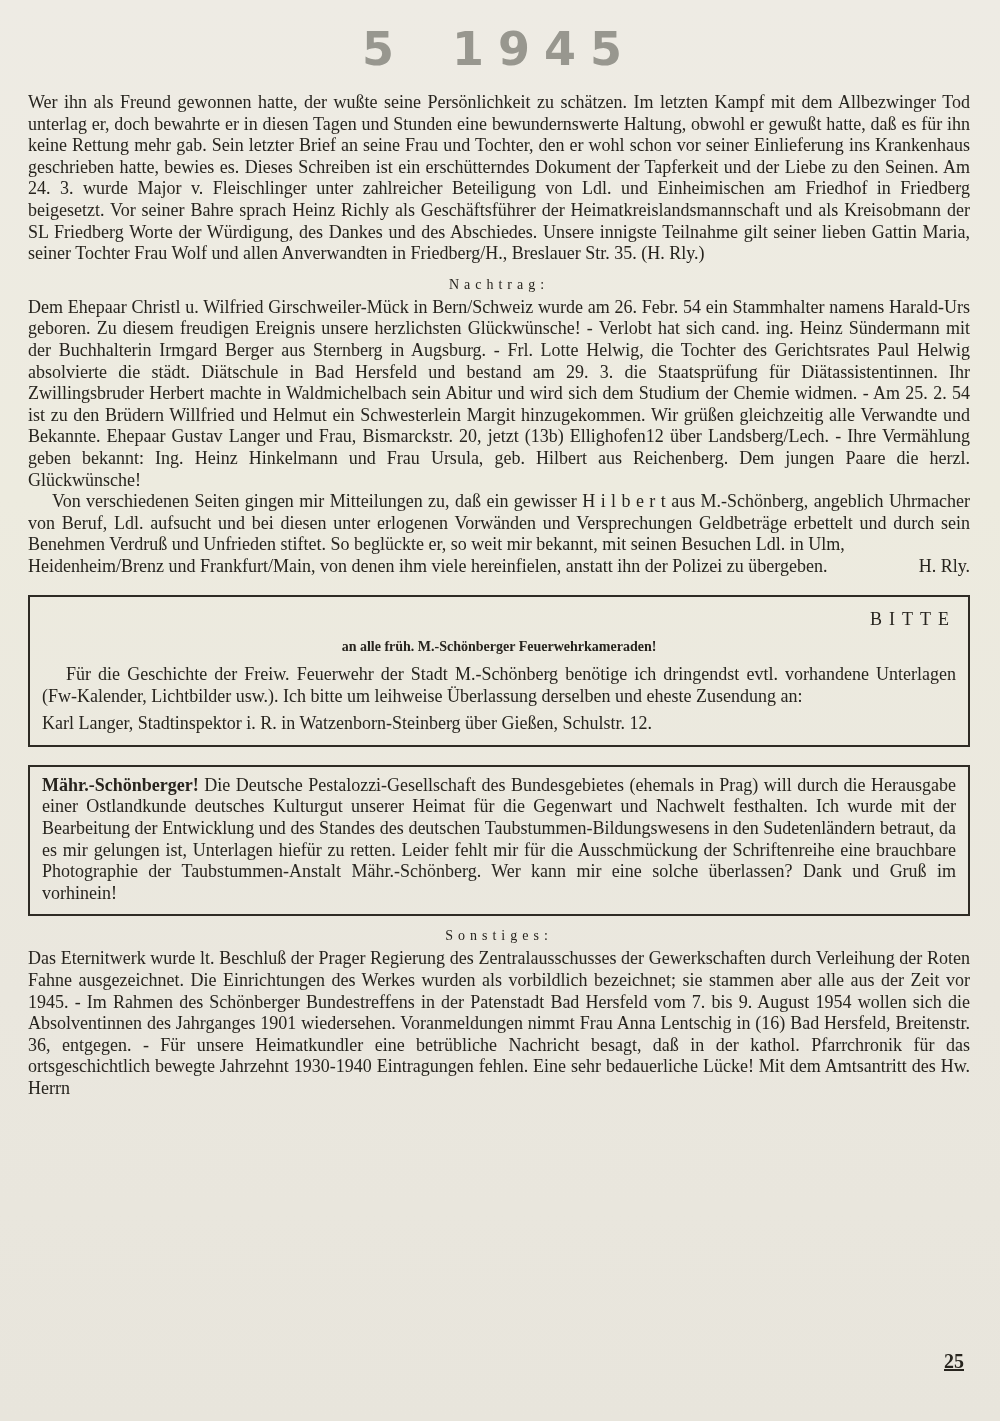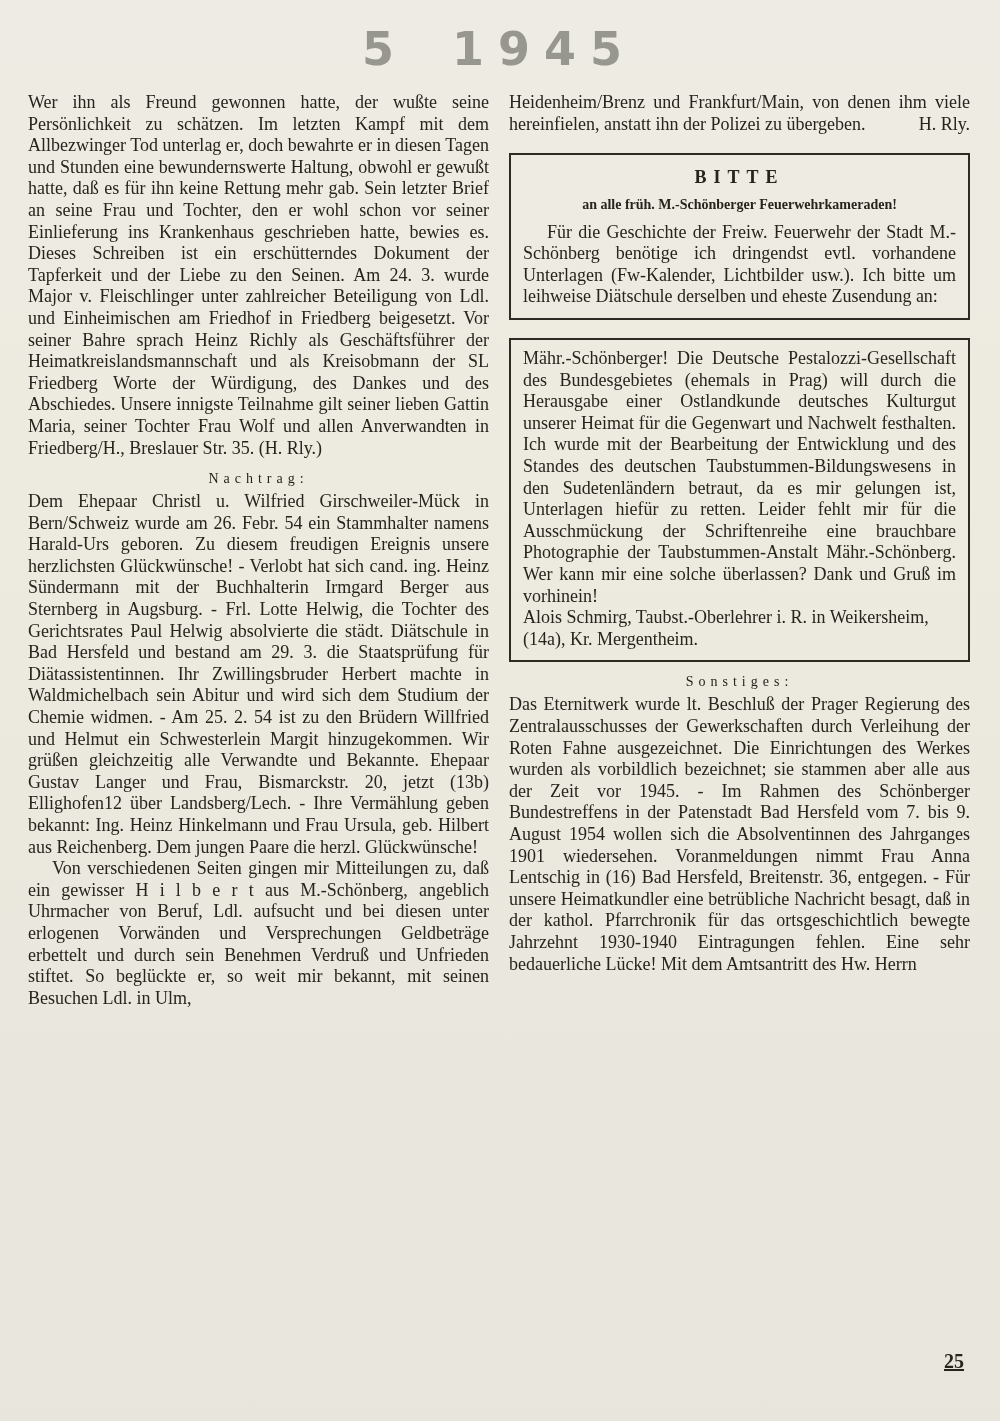--- a/index.html
+++ b/index.html
@@ -25,21 +25,21 @@
     height: 66px;
     font-family: "DejaVu Sans", sans-serif;
     font-weight: bold;
     font-size: 46px;
     color: #8d8c84;
     opacity: 0.88;
   }
   .stamp .year { letter-spacing: 14px; }
   .columns {
     display: grid;
-    grid-template-columns: 1fr 1fr;
+    grid-template-columns: 1fr;
     column-gap: 20px;
     margin-top: 4px;
   }
   p { margin: 0; }
   .body {
     font-size: 18px;
     line-height: 21.6px;
   }
   .just { text-align: justify; }
   .indent { text-indent: 24px; }
@@ -57,35 +57,35 @@
     margin: 16px 0 12px;
   }
   .sig { float: right; }
   .box {
     border: 2px solid #2e2b24;
     padding: 8px 12px 10px;
     margin-top: 18px;
     background: transparent;
   }
   .box-title {
-    text-align: center;
-    font-weight: bold;
+    text-align: right;
+    font-weight: normal;
     font-size: 18px;
     letter-spacing: 7px;
     margin: 4px 0 8px;
   }
   .box-subtitle {
     text-align: center;
     font-weight: bold;
     font-size: 14px;
     line-height: 1.25;
     margin: 0 0 8px;
   }
   .contact { margin-top: 6px; }
-  .lead { font-weight: normal; }
+  .lead { font-weight: bold; }
   .page-number {
     position: absolute;
     right: 36px;
     bottom: 48px;
     font-weight: bold;
     font-size: 20px;
     text-decoration: underline;
   }
 </style>
 </head>
@@ -106,26 +106,26 @@
       <p class="body just">Dem Ehepaar Christl u. Wilfried Girschweiler-Mück in Bern/Schweiz wurde am 26. Febr. 54 ein Stammhalter namens Harald-Urs geboren. Zu diesem freudigen Ereignis unsere herzlichsten Glückwünsche! - Verlobt hat sich cand. ing. Heinz Sündermann mit der Buchhalterin Irmgard Berger aus Sternberg in Augsburg. - Frl. Lotte Helwig, die Tochter des Gerichtsrates Paul Helwig absolvierte die städt. Diätschule in Bad Hersfeld und bestand am 29. 3. die Staatsprüfung für Diätassistentinnen. Ihr Zwillingsbruder Herbert machte in Waldmichelbach sein Abitur und wird sich dem Studium der Chemie widmen. - Am 25. 2. 54 ist zu den Brüdern Willfried und Helmut ein Schwesterlein Margit hinzugekommen. Wir grüßen gleichzeitig alle Verwandte und Bekannte. Ehepaar Gustav Langer und Frau, Bismarckstr. 20, jetzt (13b) Ellighofen12 über Landsberg/Lech. - Ihre Vermählung geben bekannt: Ing. Heinz Hinkelmann und Frau Ursula, geb. Hilbert aus Reichenberg. Dem jungen Paare die herzl. Glückwünsche!</p>
       <p class="body just indent">Von verschiedenen Seiten gingen mir Mitteilungen zu, daß ein gewisser H i l b e r t aus M.-Schönberg, angeblich Uhrmacher von Beruf, Ldl. aufsucht und bei diesen unter erlogenen Vorwänden und Versprechungen Geldbeträge erbettelt und durch sein Benehmen Verdruß und Unfrieden stiftet. So beglückte er, so weit mir bekannt, mit seinen Besuchen Ldl. in Ulm,</p>
     </div>
 
     <div class="col">
       <p class="body just"><span>Heidenheim/Brenz und Frankfurt/Main, von denen ihm viele hereinfielen, anstatt ihn der Polizei zu übergeben.</span> <span class="sig">H. Rly.</span></p>
 
       <div class="box">
         <p class="box-title">BITTE</p>
         <p class="box-subtitle">an alle früh. M.-Schönberger Feuerwehrkameraden!</p>
-        <p class="body just indent">Für die Geschichte der Freiw. Feuerwehr der Stadt M.-Schönberg benötige ich dringendst evtl. vorhandene Unterlagen (Fw-Kalender, Lichtbilder usw.). Ich bitte um leihweise Diätschule derselben und eheste Zusendung an:</p>
+        <p class="body just indent">Für die Geschichte der Freiw. Feuerwehr der Stadt M.-Schönberg benötige ich dringendst evtl. vorhandene Unterlagen (Fw-Kalender, Lichtbilder usw.). Ich bitte um leihweise Überlassung derselben und eheste Zusendung an:</p>
+        <p class="body just contact">Karl Langer, Stadtinspektor i. R. in Watzenborn-Steinberg über Gießen, Schulstr. 12.</p>
       </div>
 
       <div class="box">
         <p class="body just"><span class="lead">Mähr.-Schönberger!</span><span> Die Deutsche Pestalozzi-Gesellschaft des Bundesgebietes (ehemals in Prag) will durch die Herausgabe einer Ostlandkunde deutsches Kulturgut unserer Heimat für die Gegenwart und Nachwelt festhalten. Ich wurde mit der Bearbeitung der Entwicklung und des Standes des deutschen Taubstummen-Bildungswesens in den Sudetenländern betraut, da es mir gelungen ist, Unterlagen hiefür zu retten. Leider fehlt mir für die Ausschmückung der Schriftenreihe eine brauchbare Photographie der Taubstummen-Anstalt Mähr.-Schönberg. Wer kann mir eine solche überlassen? Dank und Gruß im vorhinein!</span></p>
-        <p class="body">Alois Schmirg, Taubst.-Oberlehrer i. R. in Weikersheim, (14a), Kr. Mergentheim.</p>
       </div>
 
       <p class="spaced-heading">Sonstiges:</p>
       <p class="body just">Das Eternitwerk wurde lt. Beschluß der Prager Regierung des Zentralausschusses der Gewerkschaften durch Verleihung der Roten Fahne ausgezeichnet. Die Einrichtungen des Werkes wurden als vorbildlich bezeichnet; sie stammen aber alle aus der Zeit vor 1945. - Im Rahmen des Schönberger Bundestreffens in der Patenstadt Bad Hersfeld vom 7. bis 9. August 1954 wollen sich die Absolventinnen des Jahrganges 1901 wiedersehen. Voranmeldungen nimmt Frau Anna Lentschig in (16) Bad Hersfeld, Breitenstr. 36, entgegen. - Für unsere Heimatkundler eine betrübliche Nachricht besagt, daß in der kathol. Pfarrchronik für das ortsgeschichtlich bewegte Jahrzehnt 1930-1940 Eintragungen fehlen. Eine sehr bedauerliche Lücke! Mit dem Amtsantritt des Hw. Herrn</p>
     </div>
 
   </div>
 
   <div class="page-number">25</div>
 

